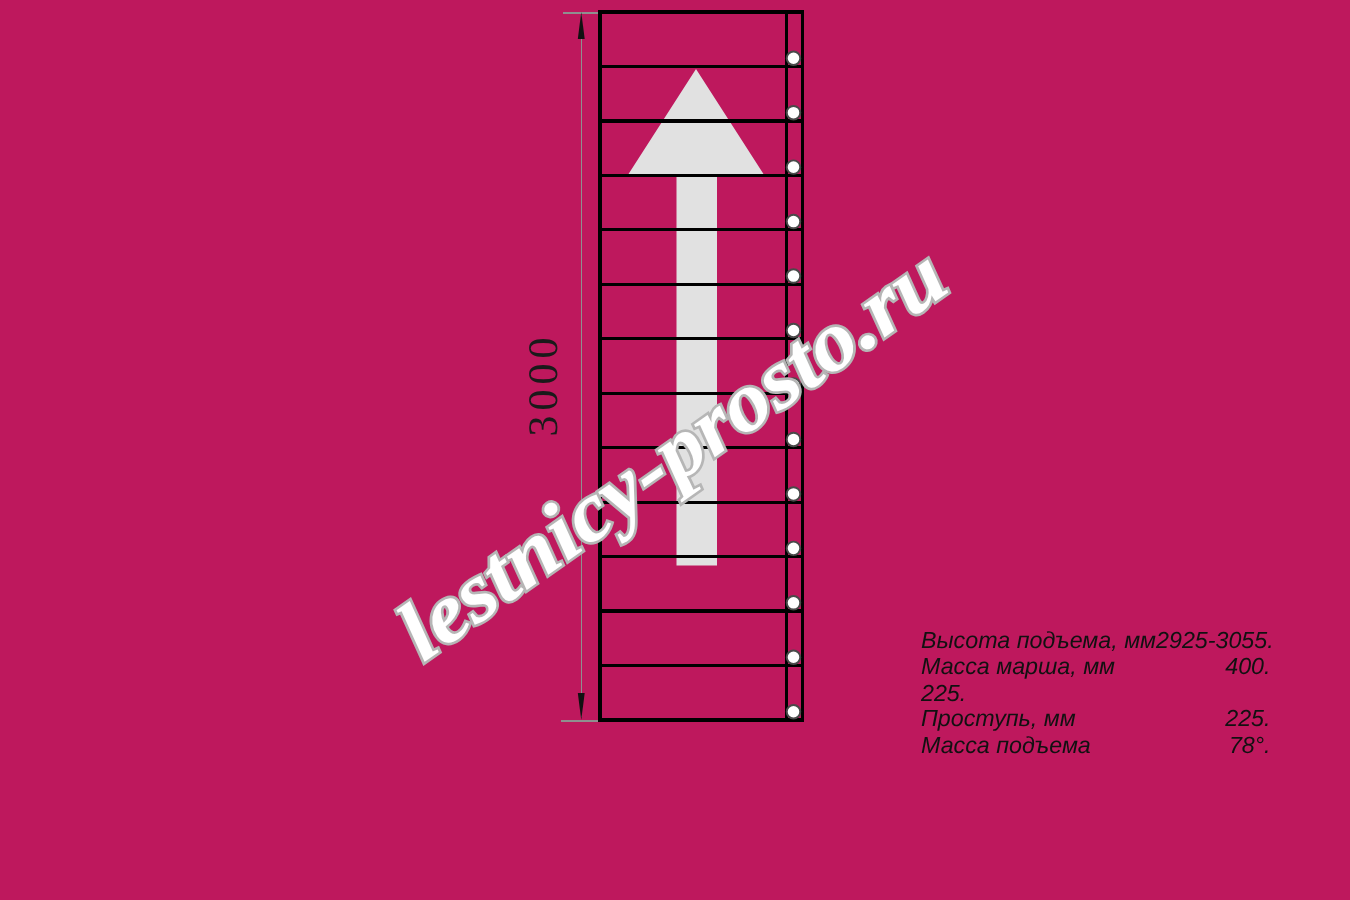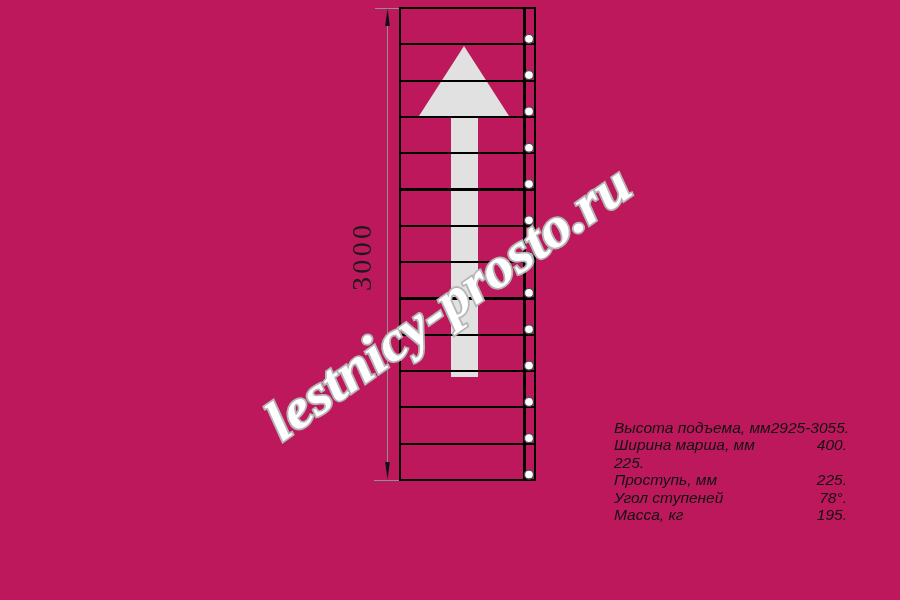--- a/index.html
+++ b/index.html
@@ -78,33 +78,29 @@
 
     <text x="282" y="442" transform="rotate(-35.2 282 442)" font-family="Liberation Serif, serif" font-weight="bold" font-style="italic" font-size="56" textLength="432" lengthAdjust="spacingAndGlyphs" fill="#ffffff" stroke="#b6b6b6" stroke-width="3.5" paint-order="stroke">lestnicy-prosto.ru</text>
   </svg>
 
   <div class="spec-block">
     <div class="spec-row">
       <span class="spec-label">Высота подъема, мм</span>
       <span class="spec-value">2925-3055.</span>
     </div>
     <div class="spec-row">
-      <span class="spec-label">Ширина марша, мм</span>
+      <span class="spec-label">Масса марша, мм</span>
       <span class="spec-value">400.</span>
     </div>
     <div class="spec-row">
       <span class="spec-value">225.</span>
     </div>
     <div class="spec-row">
       <span class="spec-label">Проступь, мм</span>
       <span class="spec-value">225.</span>
     </div>
     <div class="spec-row">
-      <span class="spec-label">Угол ступеней</span>
+      <span class="spec-label">Масса подъема</span>
       <span class="spec-value">78°.</span>
-    </div>
-    <div class="spec-row">
-      <span class="spec-label">Масса, кг</span>
-      <span class="spec-value">195.</span>
     </div>
   </div>
 
 </div>
 
 </body></html>

